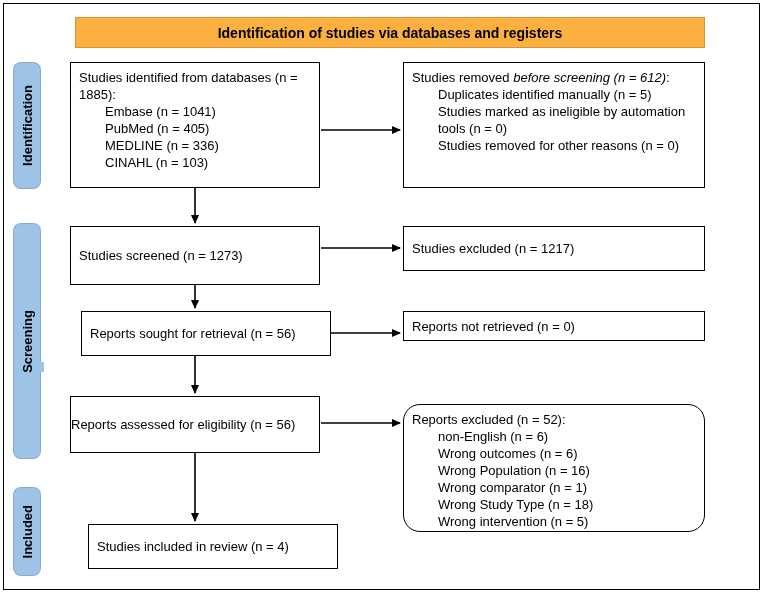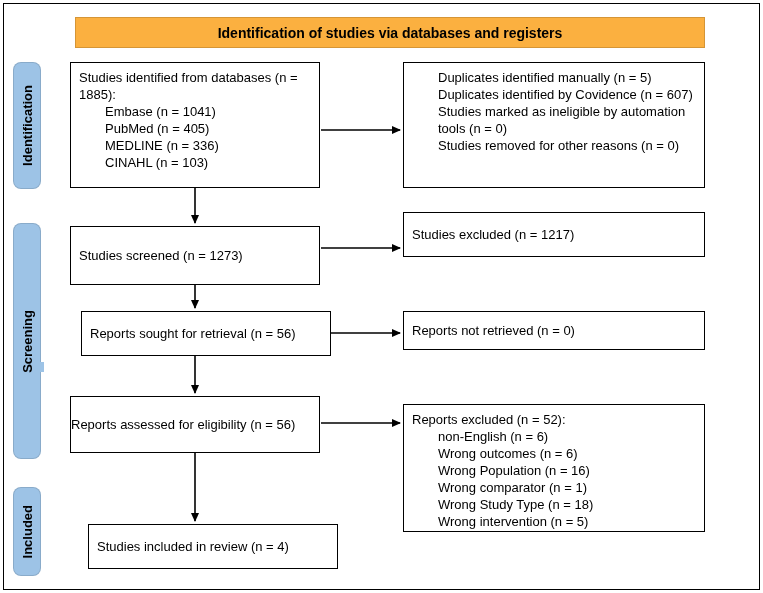--- a/index.html
+++ b/index.html
@@ -58,25 +58,25 @@
     box-sizing: border-box;
     font-size: 13px;
     line-height: 17px;
   }
   .box-multi { padding: 6px 8px 4px 8px; }
   .box-single { display: flex; align-items: center; padding: 2px 8px; }
   .box-item { padding-left: 26px; }
   .b-identified       { left: 70px;  top: 62px;  width: 250px; height: 126px; }
   .b-removed          { left: 403px; top: 62px;  width: 302px; height: 126px; }
   .b-screened         { left: 70px;  top: 226px; width: 250px; height: 59px; }
-  .b-excluded         { left: 403px; top: 212px; width: 302px; height: 45px; }
+  .b-excluded         { left: 403px; top: 226px; width: 302px; height: 45px; }
   .b-sought           { left: 70px;  top: 311px; width: 250px; height: 45px; margin-left: 11px; }
-  .b-not-retrieved    { left: 403px; top: 311px; width: 302px; height: 39px; }
+  .b-not-retrieved    { left: 403px; top: 311px; width: 302px; height: 30px; }
   .b-assessed         { left: 70px;  top: 396px; width: 250px; height: 57px; display:flex; align-items:center; padding:2px 0; }
-  .b-reports-excluded { left: 403px; top: 404px; width: 302px; height: 128px; }
+  .b-reports-excluded { left: 403px; top: 404px; width: 302px; height: 128px; border-radius: 17px; }
   .b-included         { left: 70px;  top: 524px; width: 250px; height: 45px; margin-left: 18px; }
   .arrows {
     position: absolute;
     left: 0; top: 0;
     width: 763px; height: 593px;
     pointer-events: none;
   }
   .arrows line { stroke: #000; stroke-width: 1.6; }
   i { font-style: italic; }
 </style>
@@ -120,22 +120,24 @@
 
   <div class="box box-multi b-identified">
     <div>Studies identified from databases (n = 1885):</div>
     <div class="box-item">Embase (n = 1041)</div>
     <div class="box-item">PubMed (n = 405)</div>
     <div class="box-item">MEDLINE (n = 336)</div>
     <div class="box-item">CINAHL (n = 103)</div>
   </div>
 
   <div class="box box-multi b-removed">
+    <div>
+      <span>Studies removed </span><i>before screening (n = 612)</i><span>:</span>
+    </div>
     <div class="box-item">Duplicates identified manually (n = 5)</div>
-    <div class="box-item">Duplicates identified by Covidence (n = 607)</div>
     <div class="box-item">Studies marked as ineligible by automation tools (n = 0)</div>
     <div class="box-item">Studies removed for other reasons (n = 0)</div>
   </div>
 
   <div class="box box-single b-screened">
     <span>Studies screened (n = 1273)</span>
   </div>
 
   <div class="box box-single b-excluded">
     <span>Studies excluded (n = 1217)</span>

